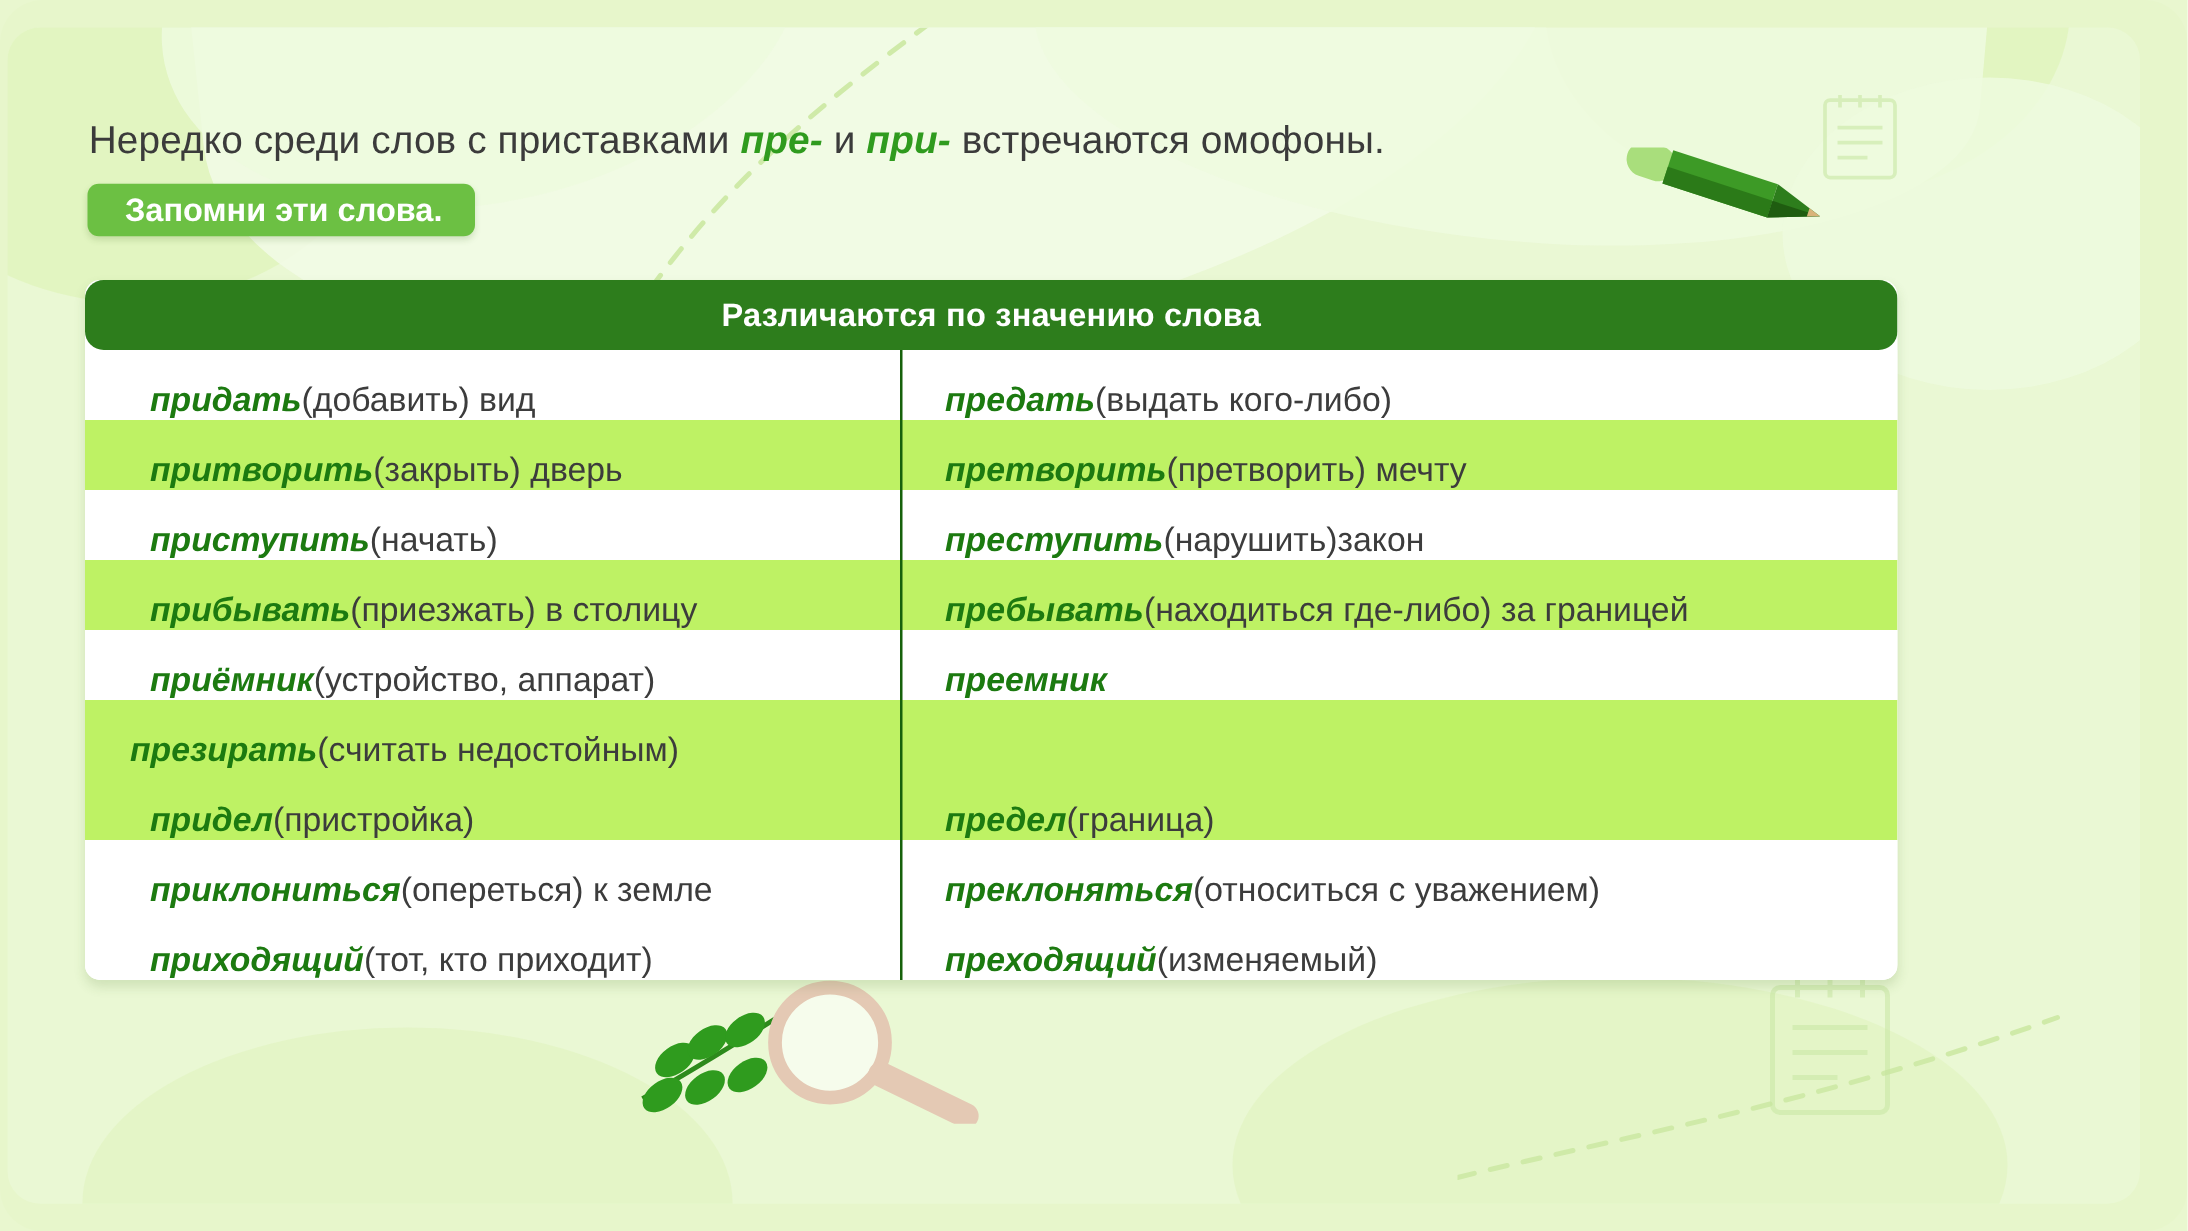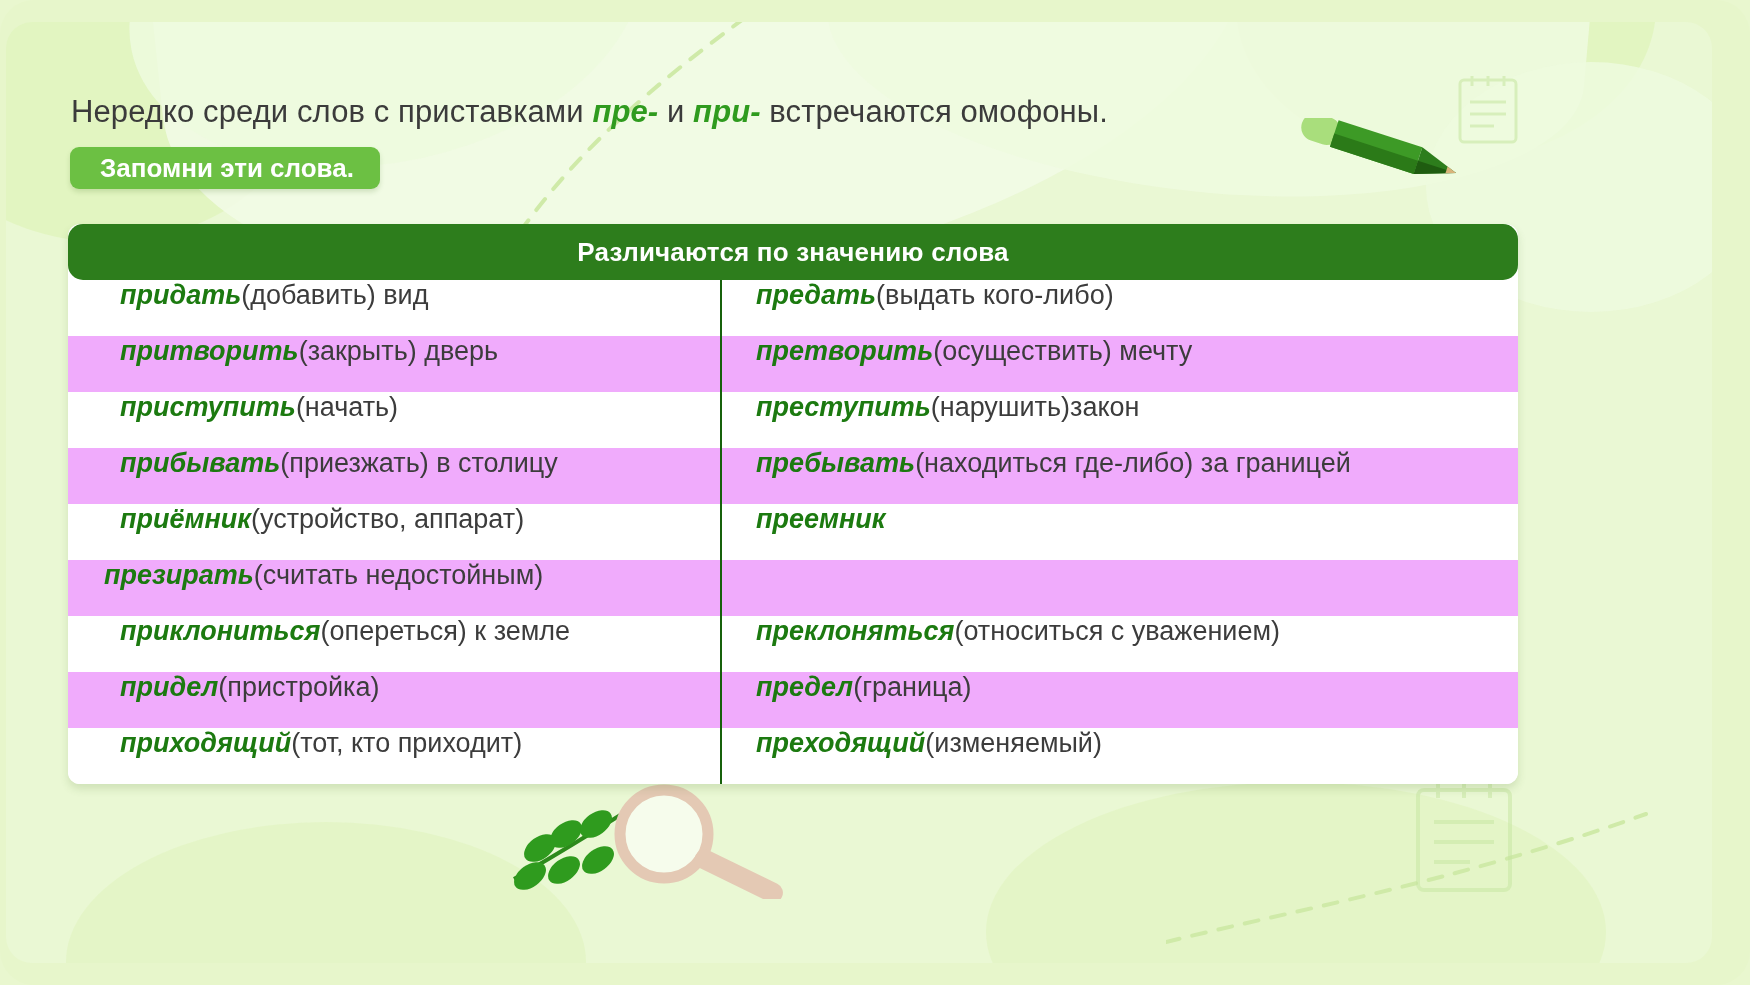--- a/index.html
+++ b/index.html
@@ -152,25 +152,25 @@
     position: relative;
     height: 504px;
   }
 
   .row {
     display: flex;
     height: 56px;
     align-items: stretch;
   }
   .row.odd  { background: #ffffff; }
-  .row.even { background: #f0abfc; }
+  .row.even { background: #bef264; }
 
   .cell {
     display: flex;
-    align-items: flex-start;
+    align-items: flex-end;
     font-size: 27px;
     color: #3c3c3c;
     white-space: nowrap;
     overflow: hidden;
   }
   .cell .kw {
     color: #1c7a10;
     font-weight: bold;
     font-style: italic;
   }
@@ -321,21 +321,21 @@
             </div>
           </div>
 
           <div class="row even">
             <div class="cell left">
               <span class="kw">притворить</span>
                 <span> (закрыть) дверь</span>
             </div>
             <div class="cell right">
               <span class="kw">претворить</span>
-                <span> (осуществить) мечту</span>
+                <span> (претворить) мечту</span>
             </div>
           </div>
 
           <div class="row odd">
             <div class="cell left">
               <span class="kw">приступить</span>
                 <span> (начать)</span>
             </div>
             <div class="cell right">
               <span class="kw">преступить</span>
@@ -364,39 +364,39 @@
             </div>
           </div>
 
           <div class="row even">
             <div class="cell right">
               <span class="kw">презирать</span>
                 <span> (считать недостойным)</span>
             </div>
           </div>
 
+          <div class="row even">
+            <div class="cell left">
+              <span class="kw">придел</span>
+                <span> (пристройка)</span>
+            </div>
+            <div class="cell right">
+              <span class="kw">предел</span>
+                <span> (граница)</span>
+            </div>
+          </div>
+
           <div class="row odd">
             <div class="cell left">
               <span class="kw">приклониться</span>
                 <span> (опереться) к земле</span>
             </div>
             <div class="cell right">
               <span class="kw">преклоняться</span>
                 <span> (относиться с уважением)</span>
-            </div>
-          </div>
-
-          <div class="row even">
-            <div class="cell left">
-              <span class="kw">придел</span>
-                <span> (пристройка)</span>
-            </div>
-            <div class="cell right">
-              <span class="kw">предел</span>
-                <span> (граница)</span>
             </div>
           </div>
 
           <div class="row odd">
             <div class="cell left">
               <span class="kw">приходящий</span>
                 <span> (тот, кто приходит)</span>
             </div>
             <div class="cell right">
               <span class="kw">преходящий</span>

